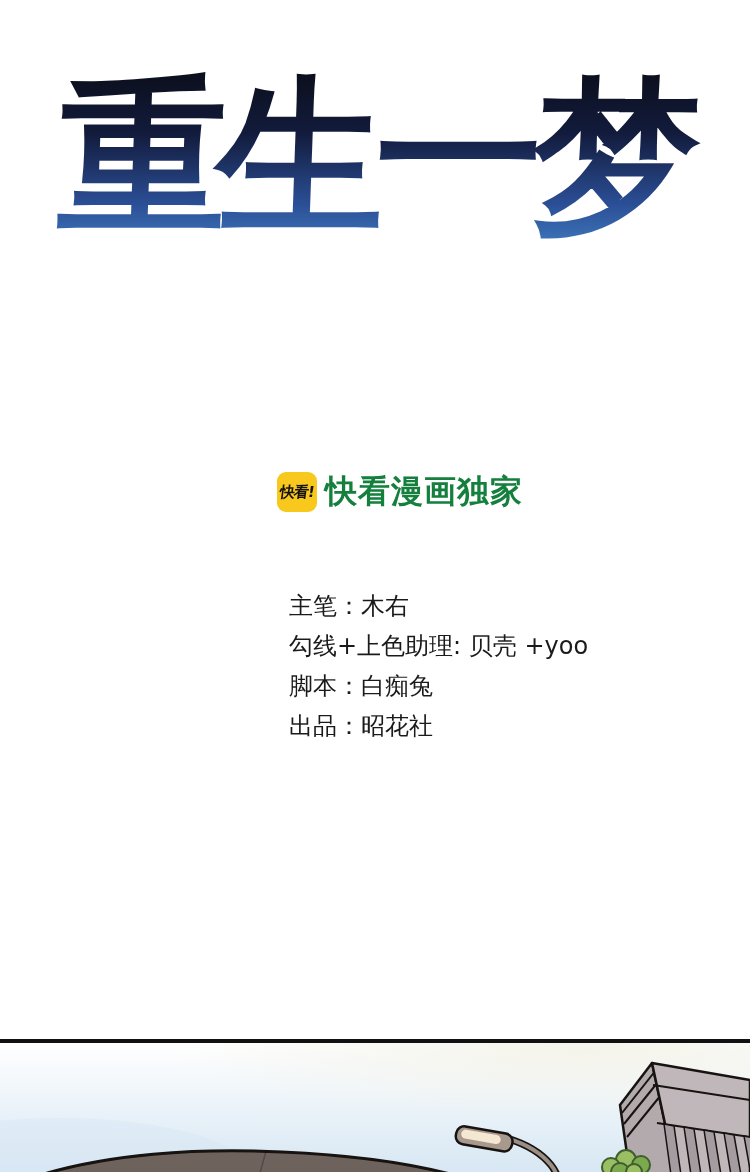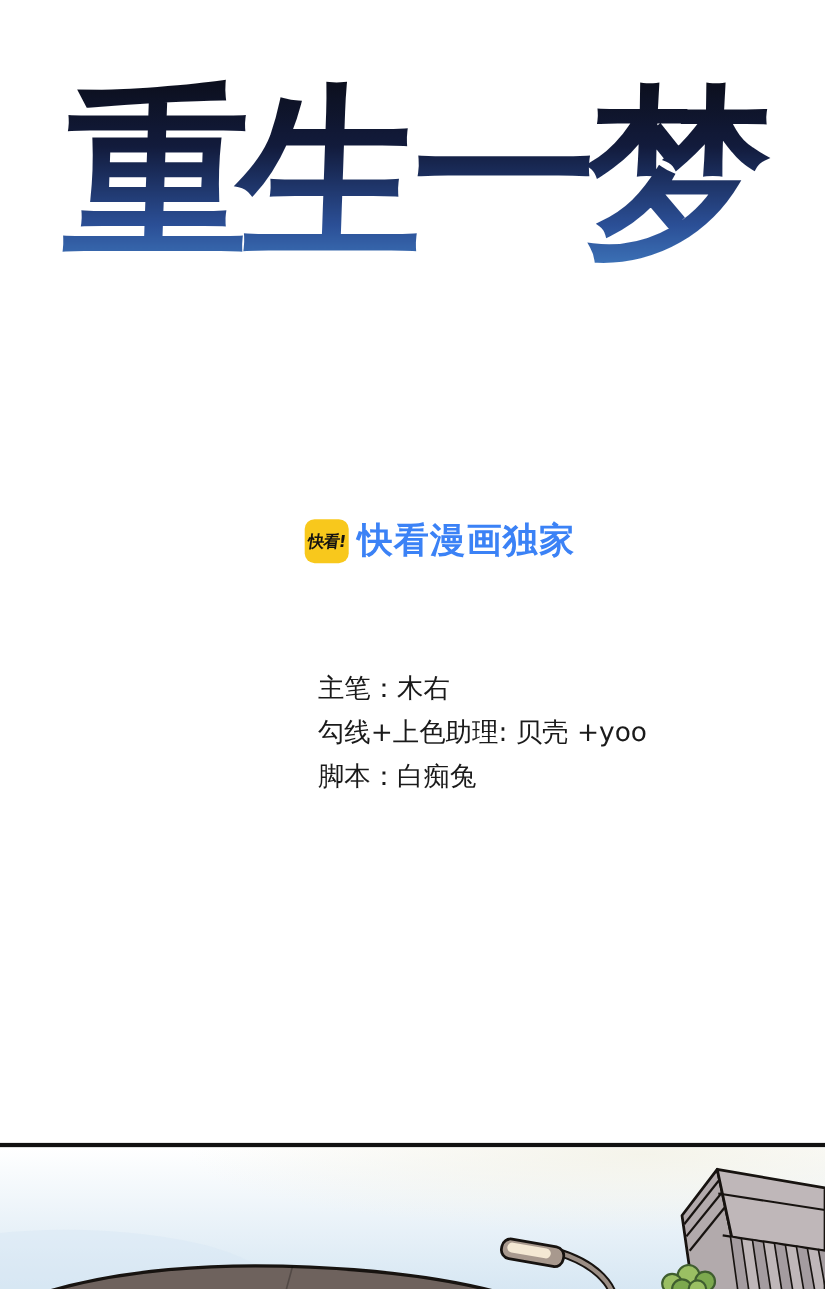--- a/index.html
+++ b/index.html
@@ -51,34 +51,33 @@
     font-size: 15px;
     font-weight: 900;
     color: #151311;
     letter-spacing: -1px;
     transform: skewX(-8deg);
     white-space: nowrap;
   }
   .publabel {
     font-size: 32px;
     font-weight: 900;
-    color: #3b82f6;
+    color: #15803d;
     letter-spacing: 1px;
     white-space: nowrap;
   }
 
   
   .credits {
     position: absolute;
     top: 586px; left: 289px;
     font-size: 24px;
     line-height: 40px;
     color: #1a1a1a;
     font-weight: 400;
-    margin-top: 20px;
   }
   .credit-line { height: 40px; white-space: nowrap; }
 
   
   .panel-border {
     position: absolute;
     top: 1039px; left: 0;
     width: 750px; height: 4px;
     background: #111111;
   }
@@ -99,20 +98,21 @@
     <span class="badge">
       <span class="badge-text">快看!</span>
     </span>
     <span class="publabel">快看漫画独家</span>
   </div>
 
   <div class="credits">
     <div class="credit-line">主笔：木右</div>
     <div class="credit-line">勾线+上色助理: 贝壳 +yoo</div>
     <div class="credit-line">脚本：白痴兔</div>
+    <div class="credit-line">出品：昭花社</div>
   </div>
 
   <div class="panel-border"></div>
 
   <svg class="panel" width="750" height="129" viewBox="0 0 750 129" xmlns="http://www.w3.org/2000/svg">
     <defs>
       <linearGradient id="skyGrad" x1="0" y1="0" x2="0" y2="1">
         <stop offset="0" stop-color="#ffffff"></stop>
         <stop offset="1" stop-color="#d7e7f3"></stop>
       </linearGradient>

